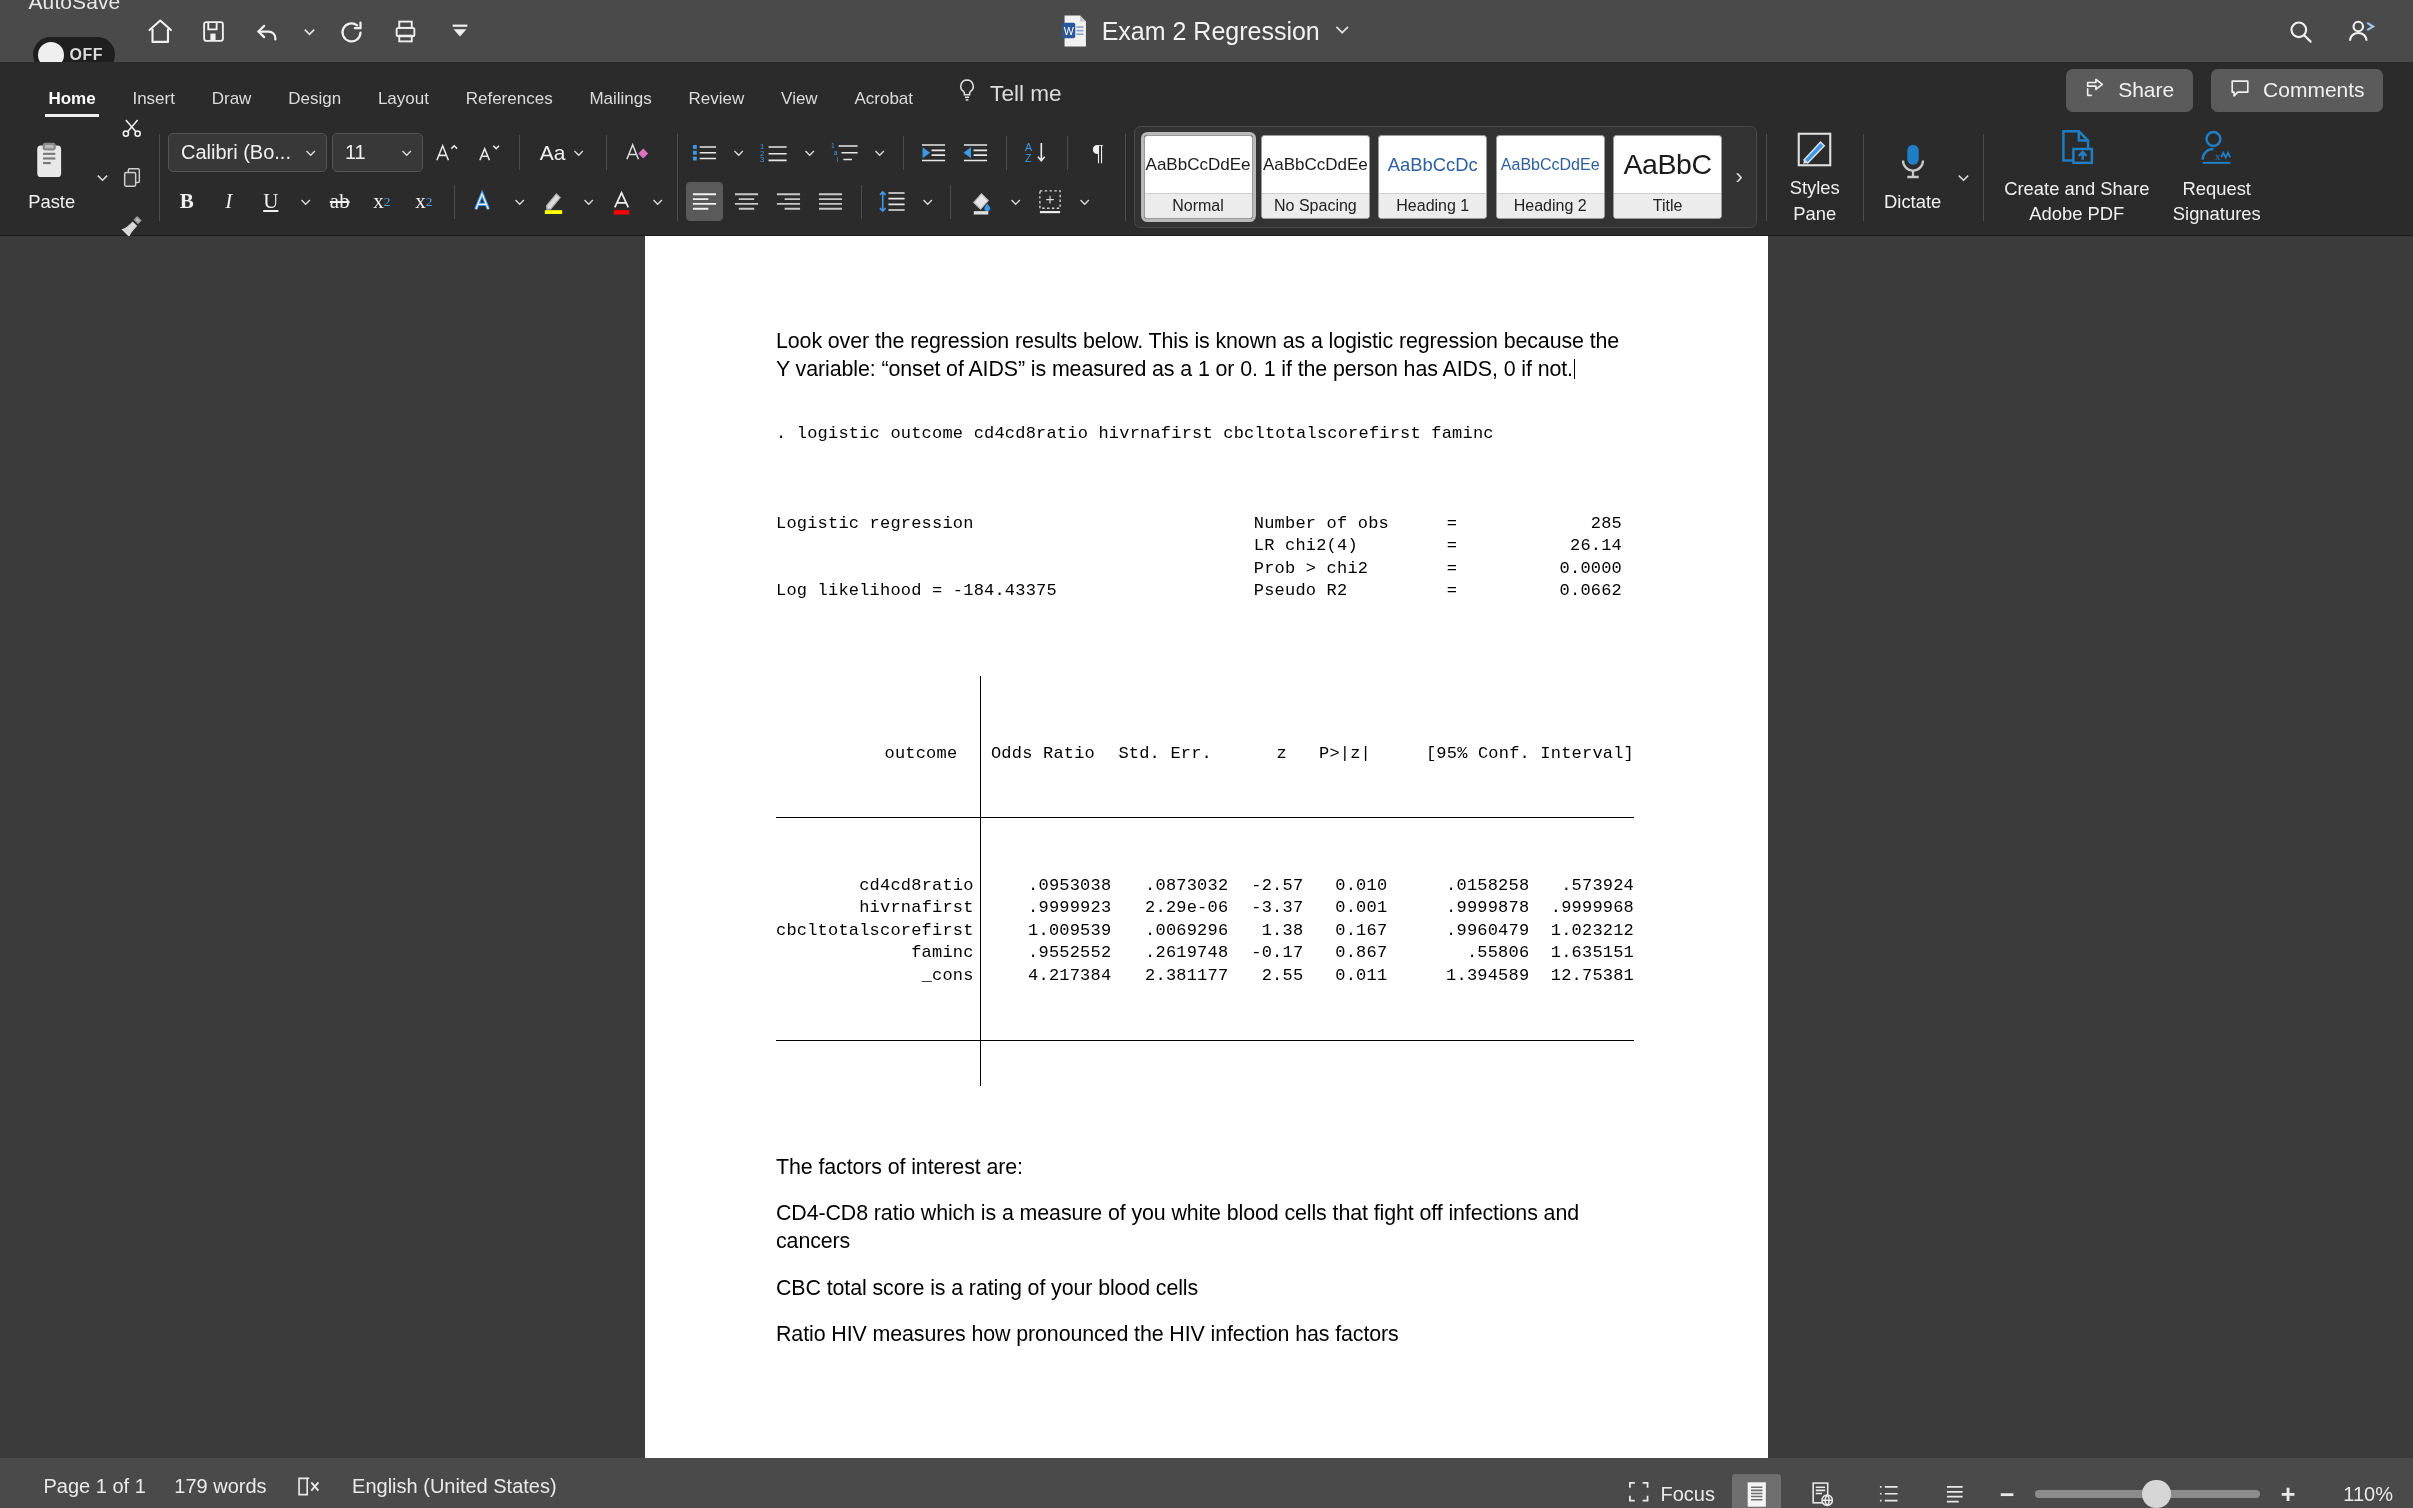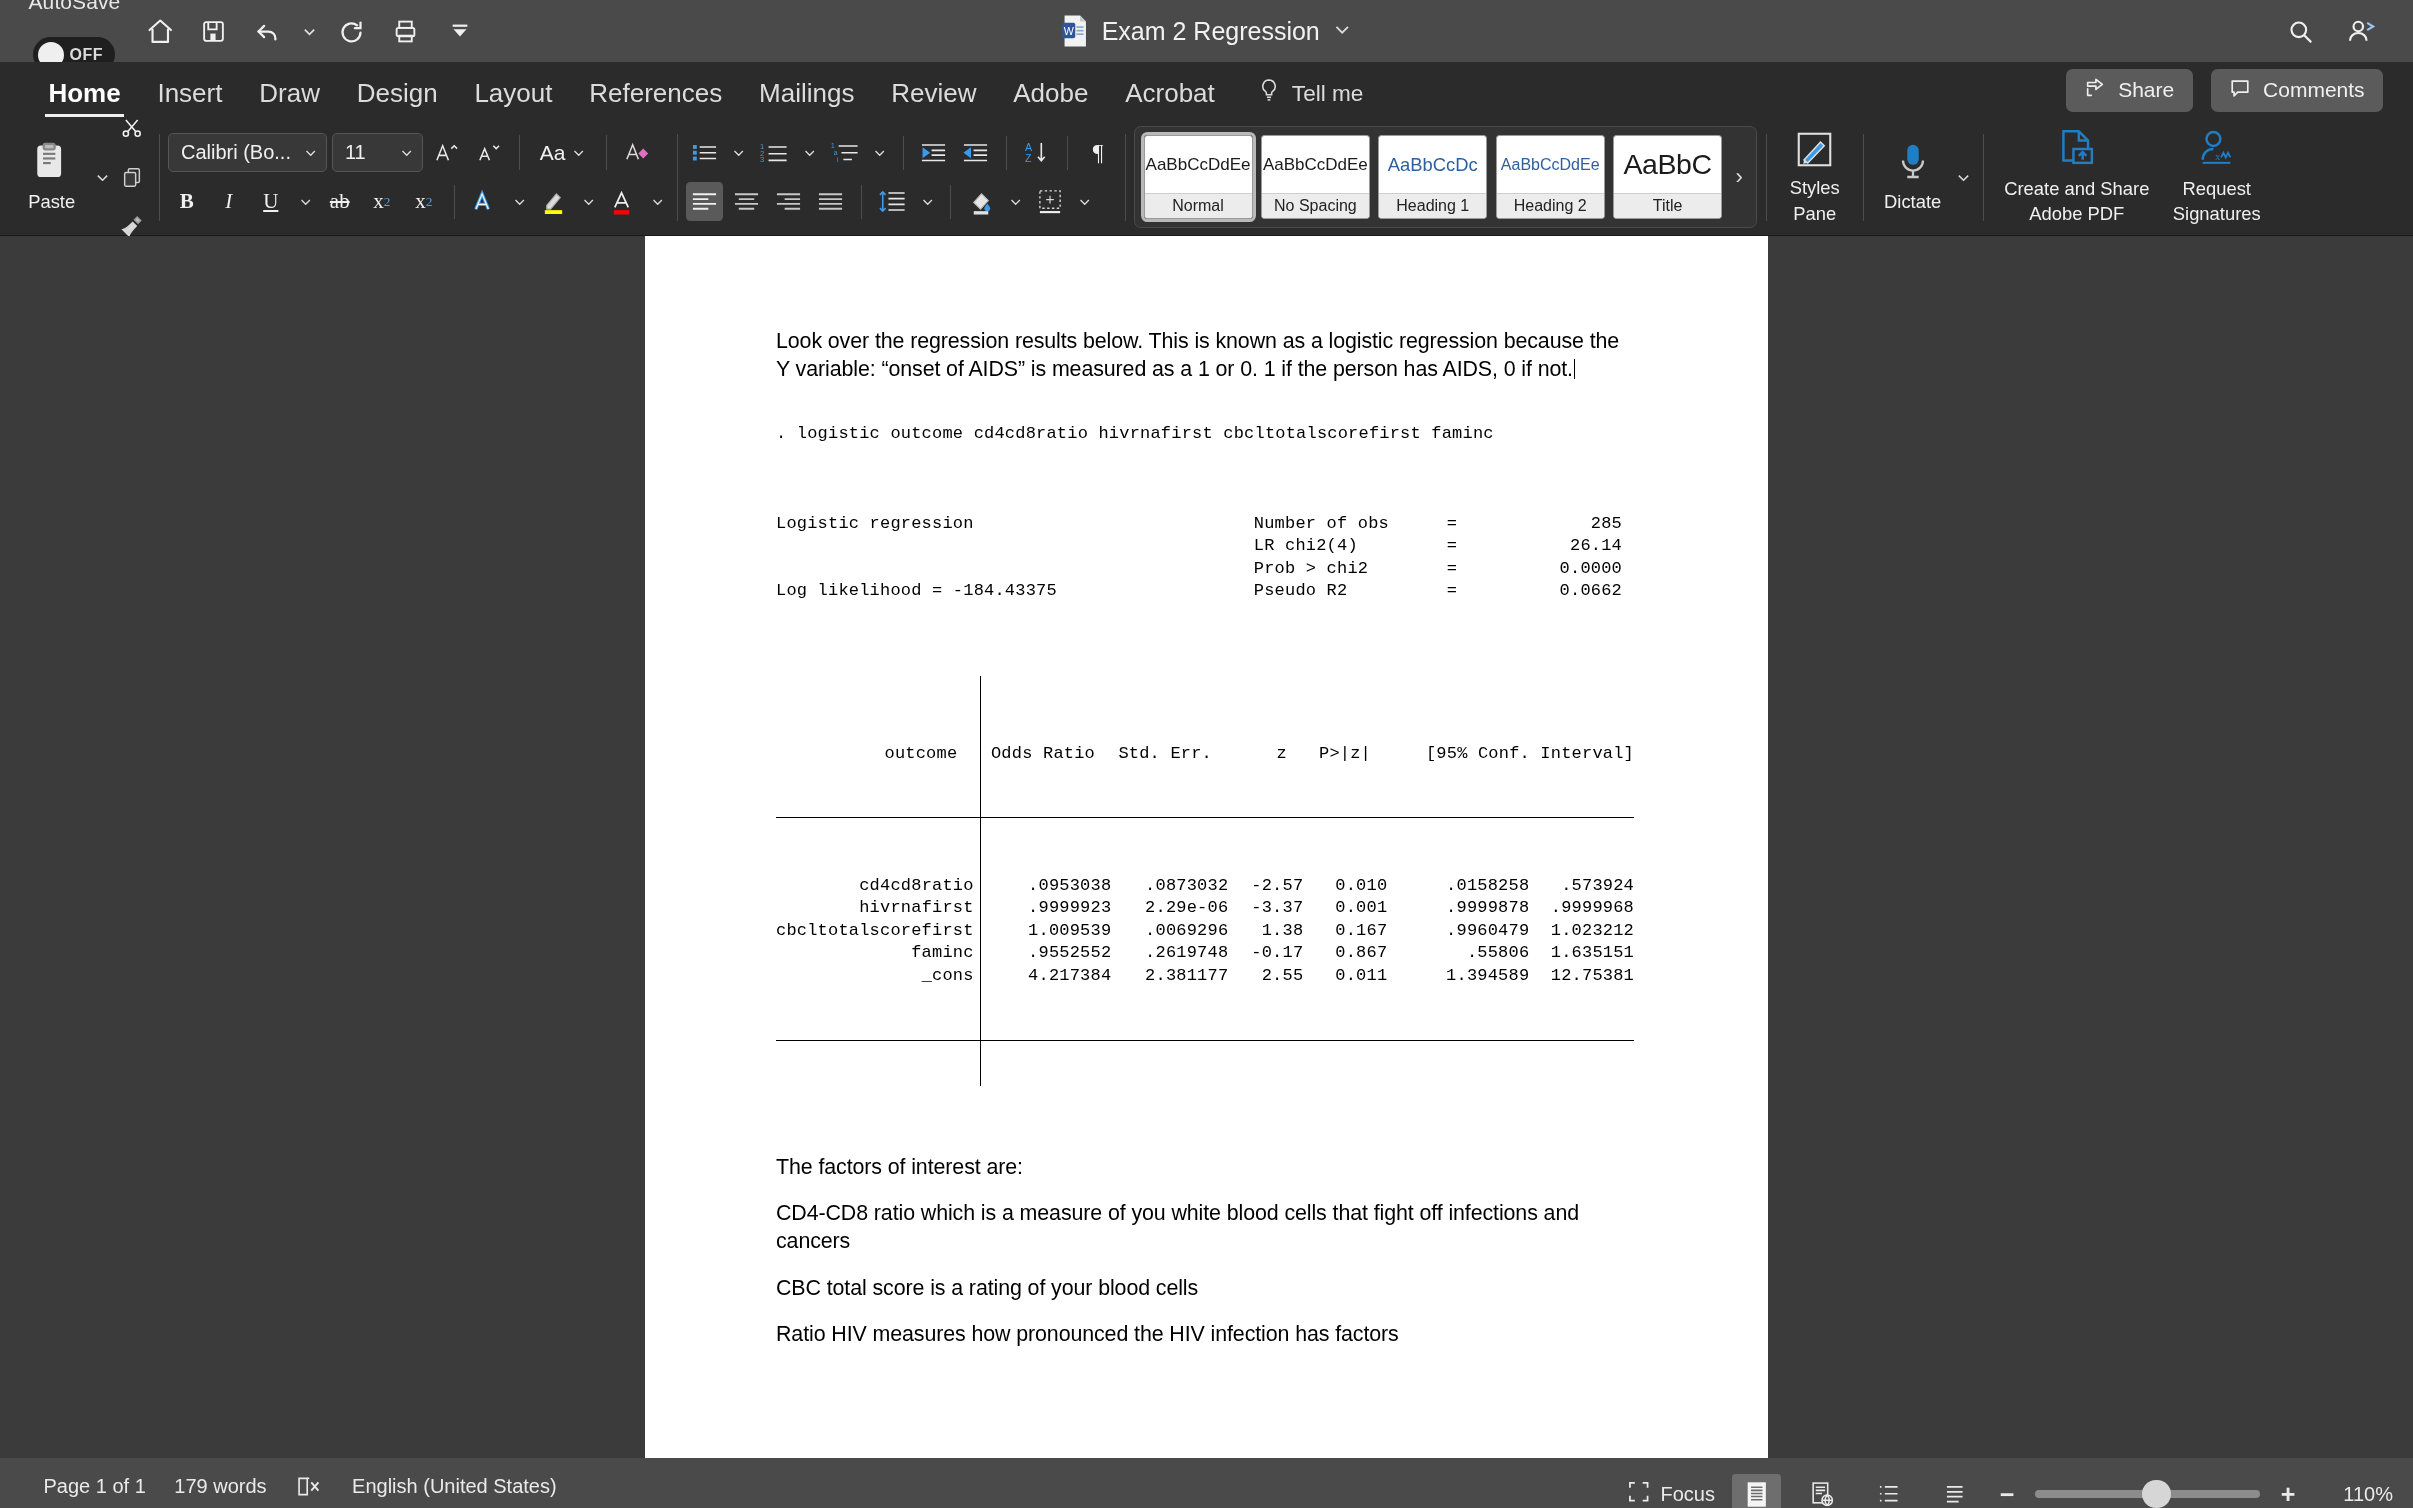--- a/index.html
+++ b/index.html
@@ -38,21 +38,21 @@
   .title-text { color: #f2f2f2; font-size: 25px; }
   .title-chev { margin-left: 1.7px; }
   .tb-right { margin-left: auto; display: flex; align-items: center; gap: 22px; padding-right: 32px; }
 
   
   .tabbar {
     height: 57px; background: #2b2b2b; display: flex; align-items: flex-end;
     padding: 0 30px; flex: none; position: relative;
   }
   .tab {
-    color: #dcdcdc; font-size: 26px; padding: 0 18.4px 10px 18.4px; position: relative; white-space: nowrap;
+    color: #dcdcdc; font-size: 17px; padding: 0 18.4px 10px 18.4px; position: relative; white-space: nowrap;
   }
   .tab.active { color: #ffffff; font-weight: bold; }
   .tab.active::after {
     content: ""; position: absolute; left: 15px; right: 15px; bottom: 1.7px; height: 3.4px; background: #f0f0f0;
   }
   .tellme { display: flex; align-items: center; gap: 11.7px; padding: 0 15px 10px 25px; color: #dcdcdc; font-size: 22.6px;}
   .tabbar-right { margin-left: auto; display: flex; align-items: center; gap: 18.4px; padding-bottom: 6.7px;}
   .pillbtn {
     display: flex; align-items: center; gap: 11.7px; background: #5b5b5b; color: #f0f0f0;
     border-radius: 6.7px; padding: 8.4px 18.4px; font-size: 21px; white-space: nowrap;
@@ -253,21 +253,21 @@
 
   <div class="tabbar">
     <div class="tab active">Home</div>
     <div class="tab">Insert</div>
     <div class="tab">Draw</div>
     <div class="tab">Design</div>
     <div class="tab">Layout</div>
     <div class="tab">References</div>
     <div class="tab">Mailings</div>
     <div class="tab">Review</div>
-    <div class="tab">Adobe</div>
+    <div class="tab">View</div>
     <div class="tab">Acrobat</div>
     <div class="tellme">
       <span>
         <svg width="22" height="25" viewBox="0 0 20 24" fill="none" stroke="#dcdcdc" stroke-width="1.5">
             <path d="M10 2a6 6 0 0 0-3.4 10.9c.6.5.9 1.1.9 1.8V16h5v-1.3c0-.7.3-1.3.9-1.8A6 6 0 0 0 10 2z"></path>
             <path d="M8 18.5h4"></path>
             <path d="M8.7 21h2.6"></path>
           </svg>
       </span>
       <span>Tell me</span>

